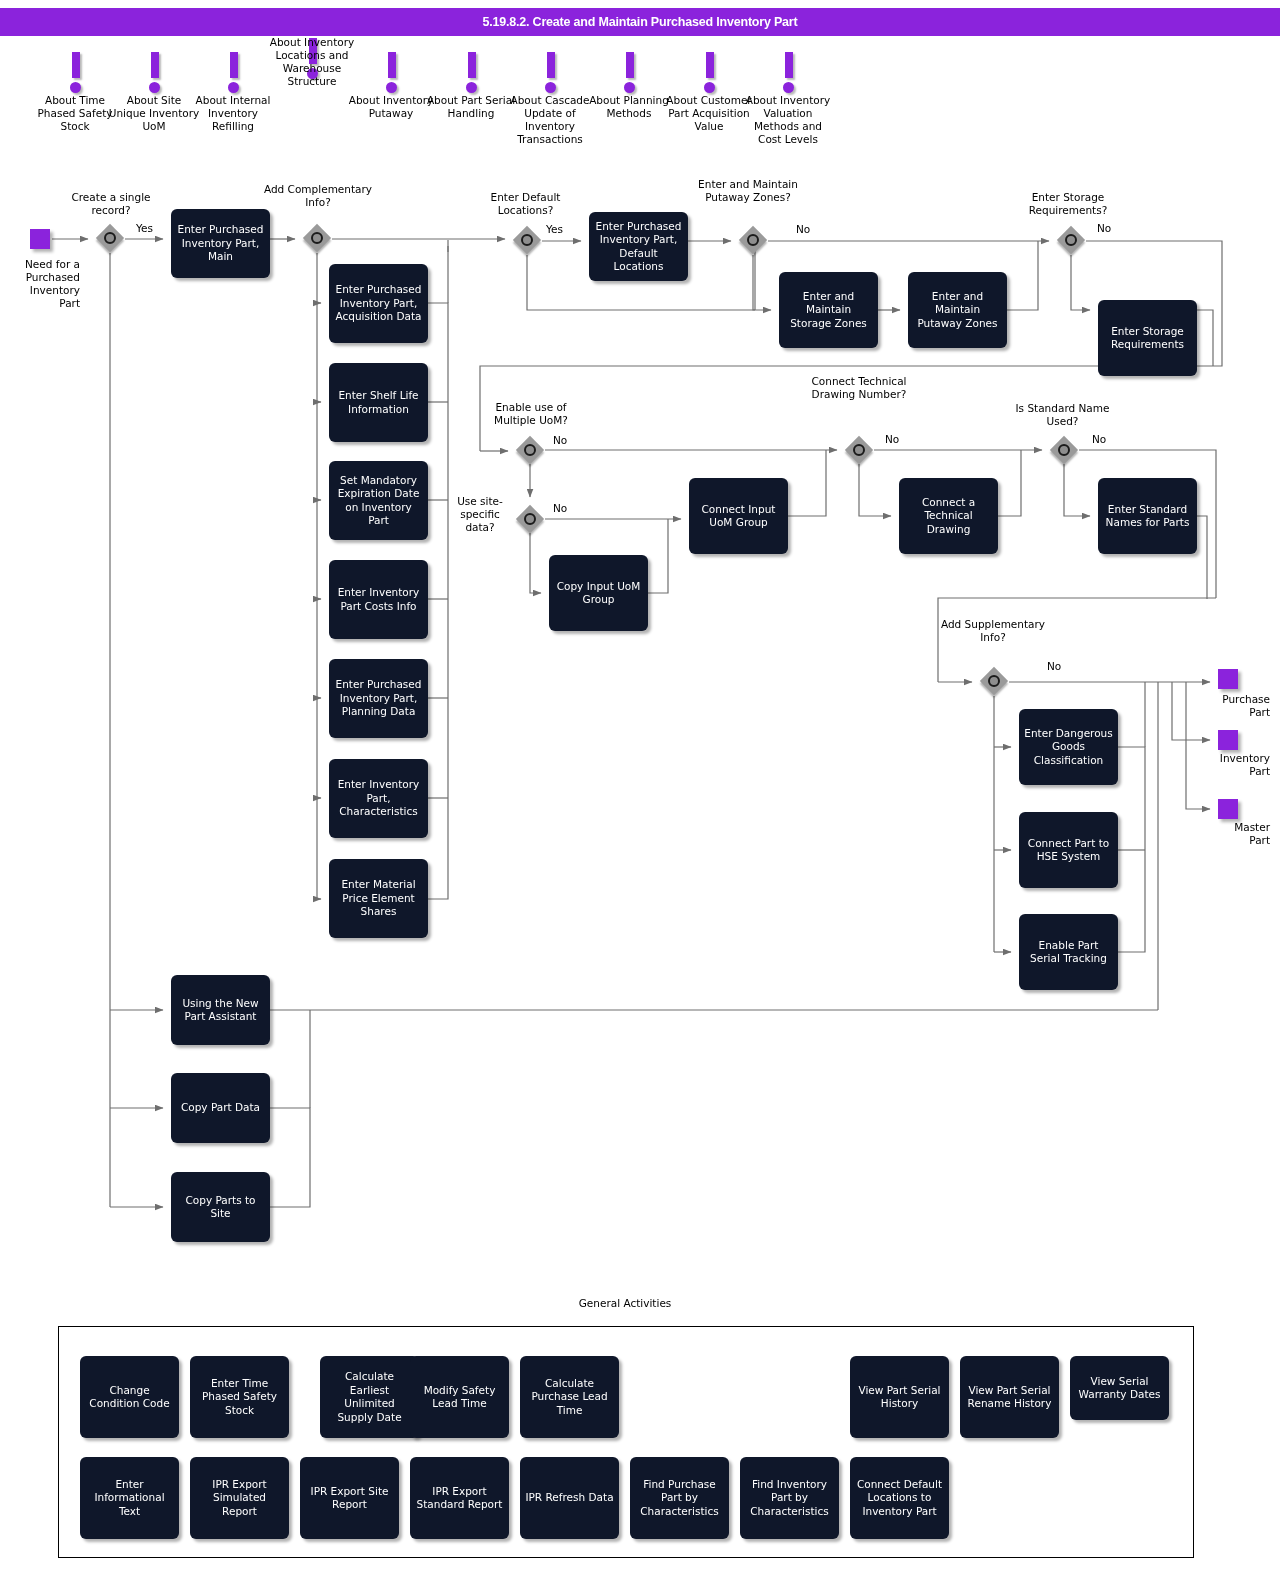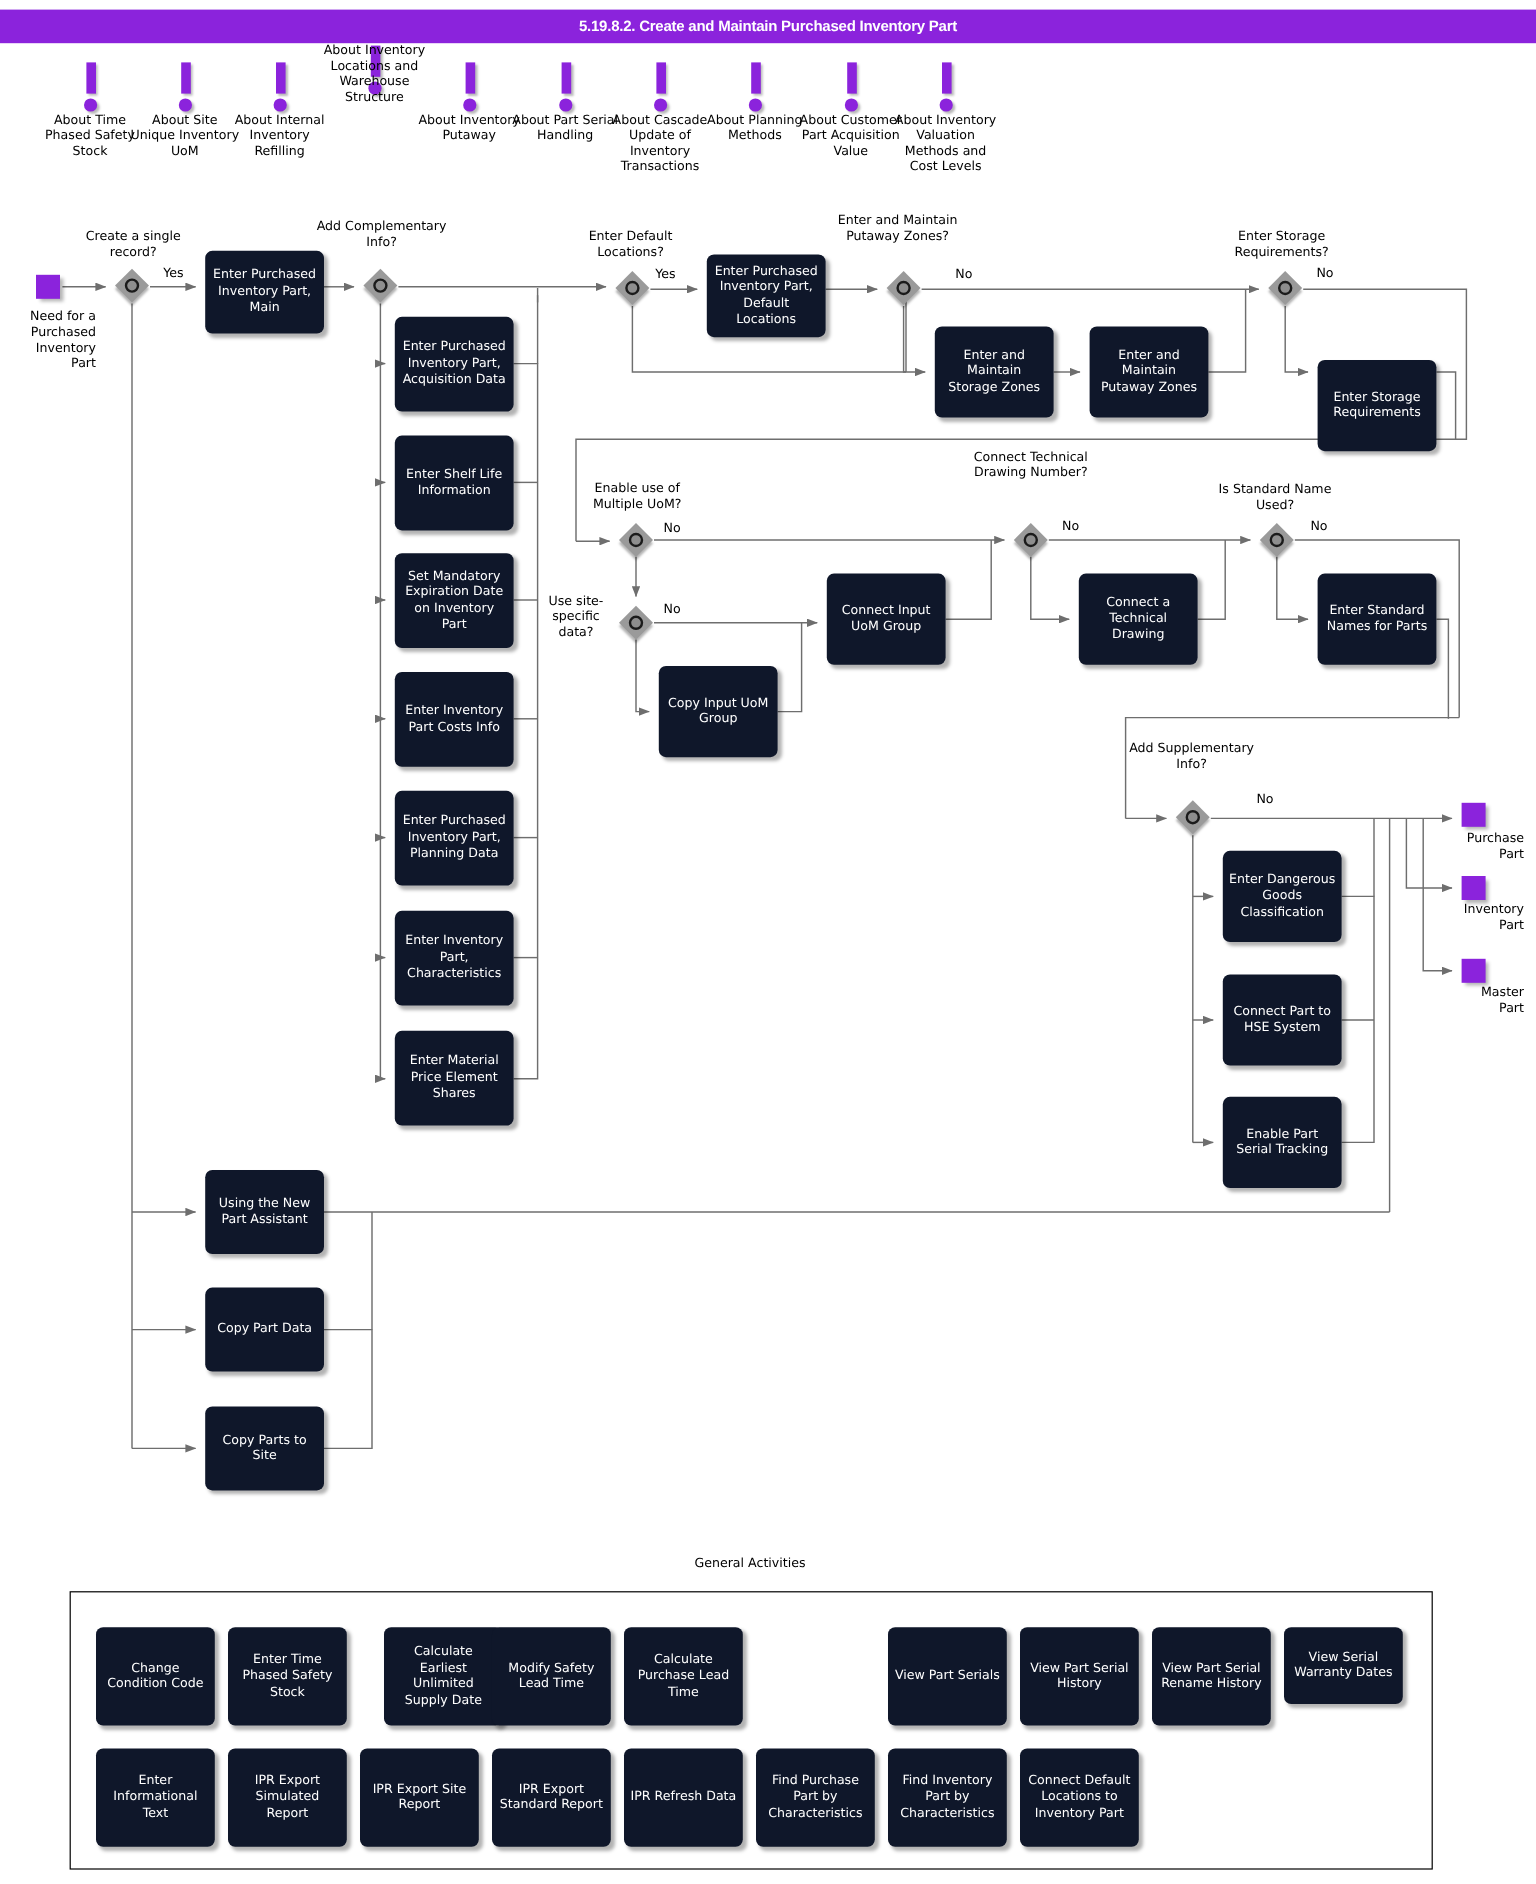--- a/index.html
+++ b/index.html
@@ -455,21 +455,20 @@
   <div class="act" style="left:171px;top:1172px;width:99px;height:70px;">Copy Parts to Site</div>
 
   <div id="ga-title">General Activities</div>
   <div id="ga-frame"></div>
 
   <div class="act" style="left:80px;top:1356px;width:99px;height:82px;">Change Condition Code</div>
   <div class="act" style="left:190px;top:1356px;width:99px;height:82px;">Enter Time Phased Safety Stock</div>
   <div class="act" style="left:300px;top:1356px;width:99px;height:82px;margin-left:20px;">Calculate Earliest Unlimited Supply Date</div>
   <div class="act" style="left:410px;top:1356px;width:99px;height:82px;">Modify Safety Lead Time</div>
   <div class="act" style="left:520px;top:1356px;width:99px;height:82px;">Calculate Purchase Lead Time</div>
-  <div class="act" style="left:740px;top:1356px;width:99px;height:82px;">View Part Serials</div>
   <div class="act" style="left:850px;top:1356px;width:99px;height:82px;">View Part Serial History</div>
   <div class="act" style="left:960px;top:1356px;width:99px;height:82px;">View Part Serial Rename History</div>
   <div class="act" style="left:1070px;top:1356px;width:99px;height:64px;">View Serial Warranty Dates</div>
 
   <div class="act" style="left:80px;top:1457px;width:99px;height:82px;">Enter Informational Text</div>
   <div class="act" style="left:190px;top:1457px;width:99px;height:82px;">IPR Export Simulated Report</div>
   <div class="act" style="left:300px;top:1457px;width:99px;height:82px;">IPR Export Site Report</div>
   <div class="act" style="left:410px;top:1457px;width:99px;height:82px;">IPR Export Standard Report</div>
   <div class="act" style="left:520px;top:1457px;width:99px;height:82px;">IPR Refresh Data</div>
   <div class="act" style="left:630px;top:1457px;width:99px;height:82px;">Find Purchase Part by Characteristics</div>

